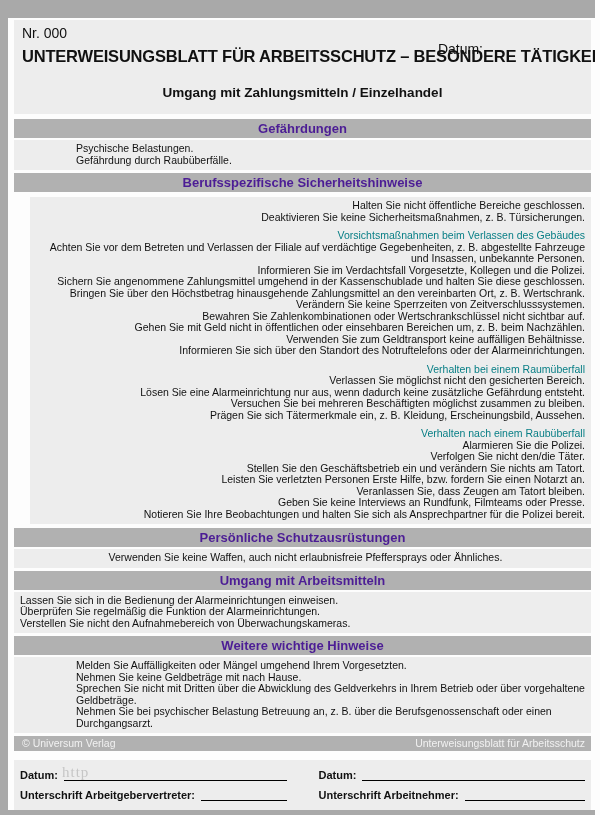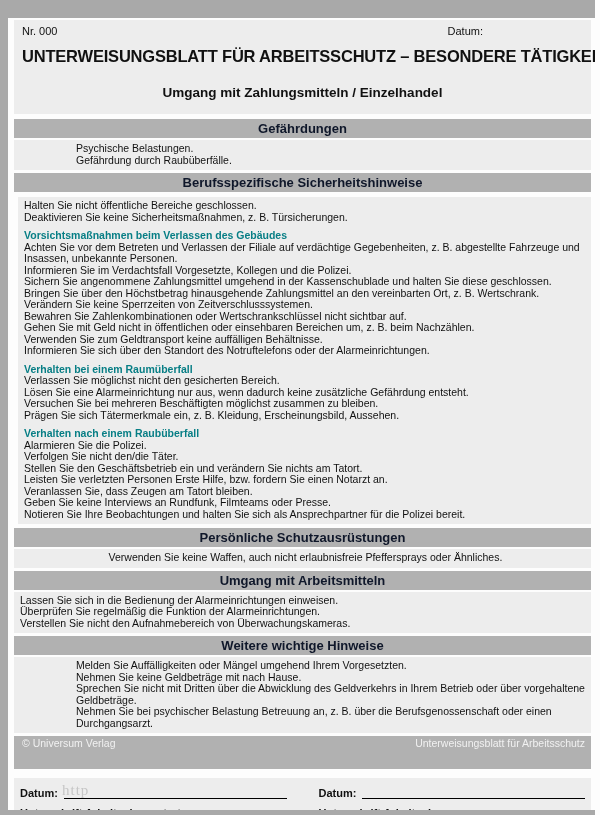--- a/index.html
+++ b/index.html
@@ -20,40 +20,40 @@
   .right-strip{position:absolute;right:0;top:0;width:5px;height:815px;background:#fdfdfd;}
   .page{
     position:absolute;left:8px;top:18px;width:587px;height:792px;
     background:#fdfdfd;overflow:hidden;
   }
   .content{margin:2px 4px 0 6px;}
   .gray-box{background:var(--box);}
   .section-bar{
     background:var(--bar);
     height:19px;line-height:19px;
-    text-align:center;font-weight:bold;font-size:13px;color:#0f172a;
+    text-align:center;font-weight:bold;font-size:13px;color:#4c1d95;
   }
   
   .header-box{height:94px;padding:5px 8px 0 8px;margin-bottom:5px;}
-  .nr-date-row{display:flex;font-size:11px;height:14px;}
+  .nr-date-row{display:flex;font-size:14px;height:14px;flex-direction:column;}
   .nr{flex:0 0 auto;}
   .hdr-date{margin-left:auto;margin-right:100px;}
   .doc-title{text-align:center;font-weight:bold;font-size:16.5px;margin-top:8px;white-space:nowrap;letter-spacing:-0.2px;}
   .doc-subtitle{text-align:center;font-weight:bold;font-size:13.5px;margin-top:19px;}
   
   .text-box{font-size:10.5px;line-height:11.5px;padding:3px 6px 4px 6px;margin:2px 0 3px 0;}
   .text-box .line{min-height:11.5px;}
   .indent{padding-left:62px;}
   .center-text{text-align:center;padding-left:12px;}
-  .big-box{margin:5px 0 4px 4px;}
+  .big-box{margin:5px 0 4px 16px;text-align:right;}
   .subsection{margin-top:7px;}
-  .sub-heading{color:var(--teal);font-weight:bold;}
+  .sub-heading{color:var(--teal);font-weight:normal;}
   
   .footer-bar{
-    background:var(--bar);height:33px;line-height:15px;
+    background:var(--bar);height:15px;line-height:15px;
     display:flex;justify-content:space-between;
     font-size:10.5px;color:#f1f1f1;padding:0 6px 0 8px;
     margin-top:2px;
   }
   
   .sig-box{
     margin-top:9px;background:var(--box);
     padding:8px 6px 10px 6px;
     display:flex;gap:32px;font-size:11px;
   }

